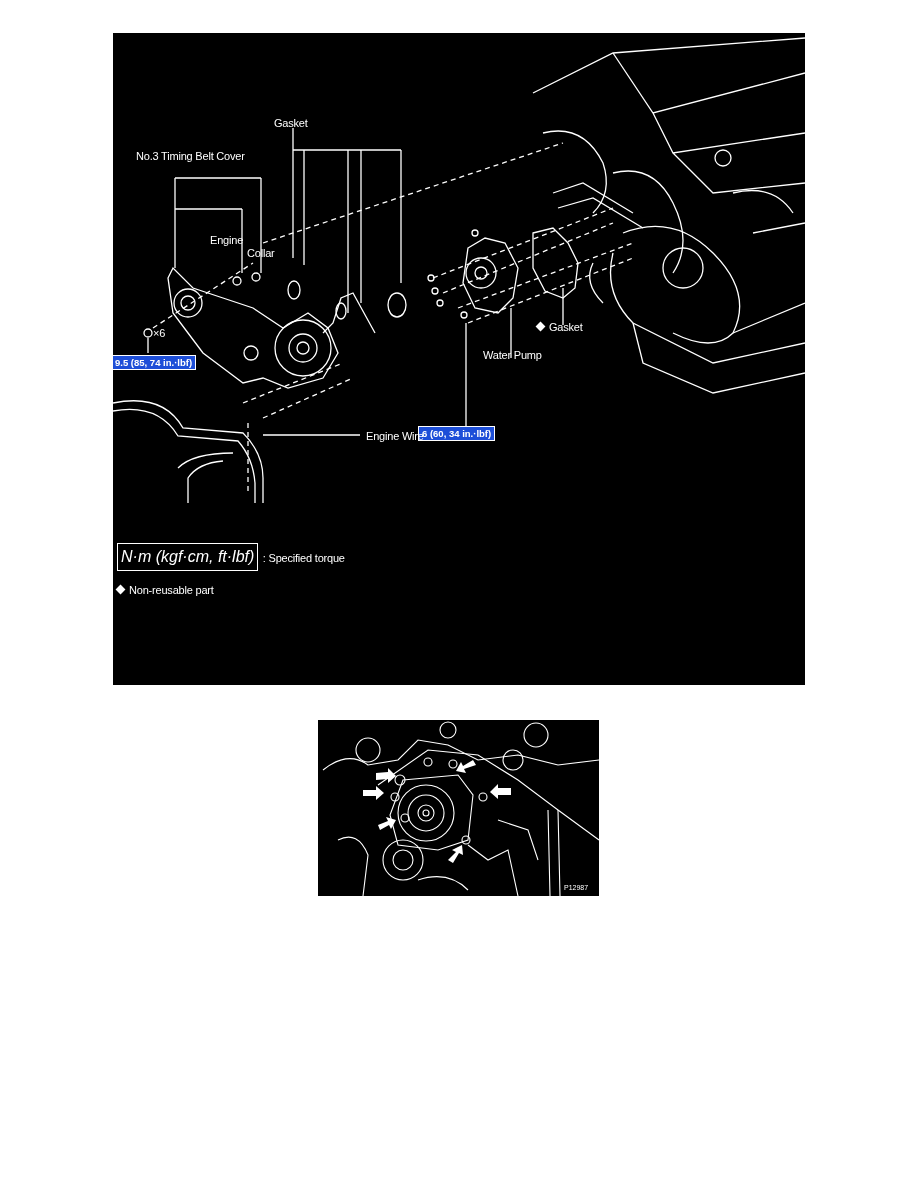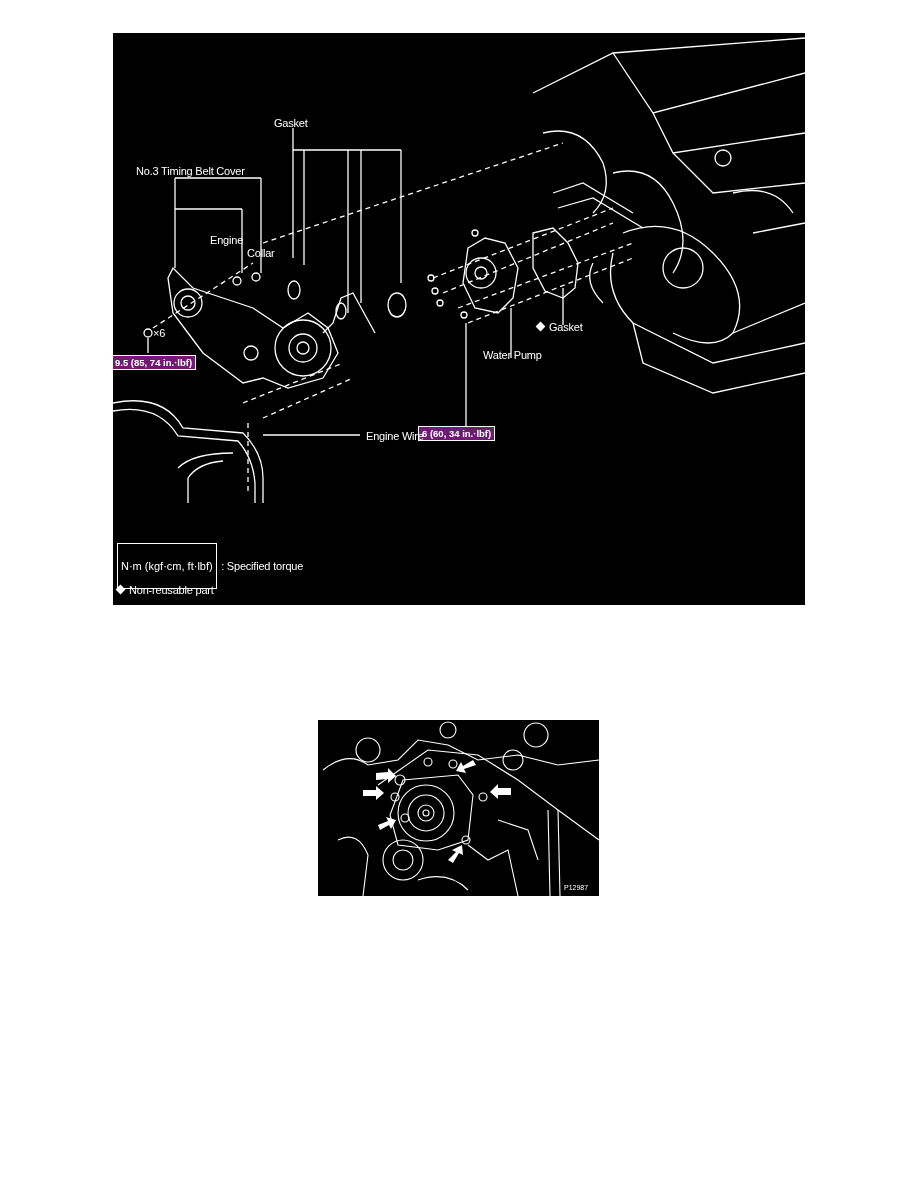--- a/index.html
+++ b/index.html
@@ -1,23 +1,23 @@
 <!DOCTYPE html>
 <html><head>
 <meta charset="utf-8">
 <style>
   html, body { margin: 0; padding: 0; background: #ffffff; }
   body { width: 918px; height: 1188px; position: relative; overflow: hidden; font-family: "Liberation Sans", sans-serif; }
   .figure { position: absolute; background: #000; overflow: hidden; }
-  #fig1 { left: 113px; top: 33px; width: 692px; height: 572px; }
+  #fig1 { left: 113px; top: 33px; width: 692px; height: 652px; }
   #fig2 { left: 318px; top: 720px; width: 281px; height: 176px; }
   .figure svg { position: absolute; left: 0; top: 0; }
   .lbl { position: absolute; color: #fff; font-size: 11px; white-space: nowrap; letter-spacing: -0.2px; }
-  .torque { position: absolute; color: #fff; font-size: 9.5px; font-weight: bold; border: 1px solid #fff; padding: 1px 3px; white-space: nowrap; background: #701a75; }
-  .legend-box { position: absolute; color: #fff; font-size: 11px; border: 1px solid #fff; padding: 16px 3px; white-space: nowrap; }
+  .torque { position: absolute; color: #fff; font-size: 9.5px; font-weight: bold; border: 1px solid #fff; padding: 1px 3px; white-space: nowrap; background: #1d4ed8; }
+  .legend-box { position: absolute; color: #fff; font-size: 16px; border: 1px solid #fff; padding: 4px 3px; white-space: nowrap; font-style: italic; }
   .diamond { display: inline-block; width: 7px; height: 7px; background: #fff; transform: rotate(45deg); margin-right: 5px; vertical-align: 1px; }
   .code { position: absolute; color: #fff; font-size: 7px; white-space: nowrap; }
 </style>
 </head>
 <body>
 
 <div class="figure" id="fig1">
   <svg width="692" height="552" viewBox="0 0 692 552">
     <g stroke="#fff" fill="none" stroke-width="1.3">
 
@@ -90,21 +90,21 @@
       <circle cx="570" cy="235" r="20"></circle>
       <path d="M500 220 Q490 260 520 290 L600 330 L692 310"></path>
       <path d="M520 290 L530 330 L600 360 L692 340"></path>
       <path d="M480 230 Q470 250 490 270"></path>
       <path d="M620 300 L692 270 M640 200 L692 190 M620 160 Q660 150 680 180"></path>
       <path d="M440 160 L470 150 L520 180 M445 175 L480 165 L530 195"></path>
     </g>
   </svg>
 
   <span class="lbl" style="left:161px;top:84px;">Gasket</span>
-  <span class="lbl" style="left:23px;top:132px;">No.3 Timing Belt Cover</span>
+  <span class="lbl" style="left:23px;top:117px;">No.3 Timing Belt Cover</span>
   <span class="lbl" style="left:134px;top:178px;margin-top:36px;">Collar</span>
   <span class="lbl" style="left:97px;top:201px;">Engine</span>
   <span class="lbl" style="left:40px;top:294px;">×6</span>
   <span class="torque" style="left:-2px;top:322px;">9.5 (85, 74 in.·lbf)</span>
   <span class="lbl" style="left:424px;top:288px;"><span class="diamond"></span><span>Gasket</span></span>
   <span class="lbl" style="left:370px;top:316px;">Water Pump</span>
   <span class="torque" style="left:305px;top:393px;">6 (60, 34 in.·lbf)</span>
   <span class="lbl" style="left:253px;top:397px;">Engine Wire</span>
 
   <div style="position:absolute;left:4px;top:510px;">

